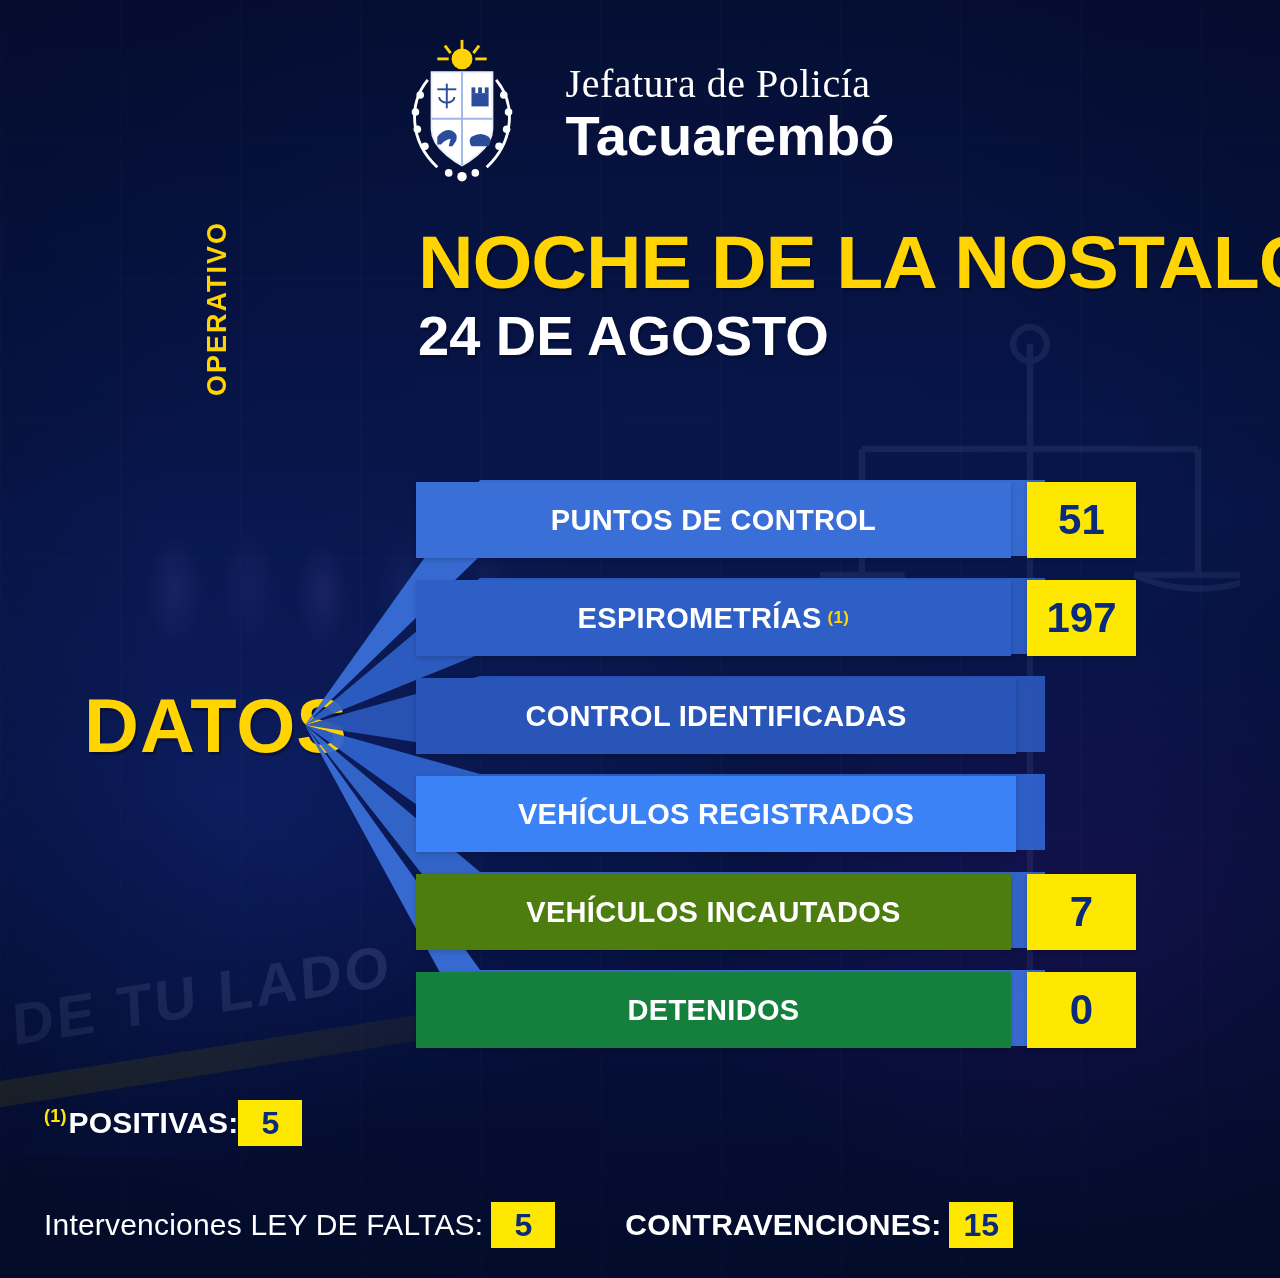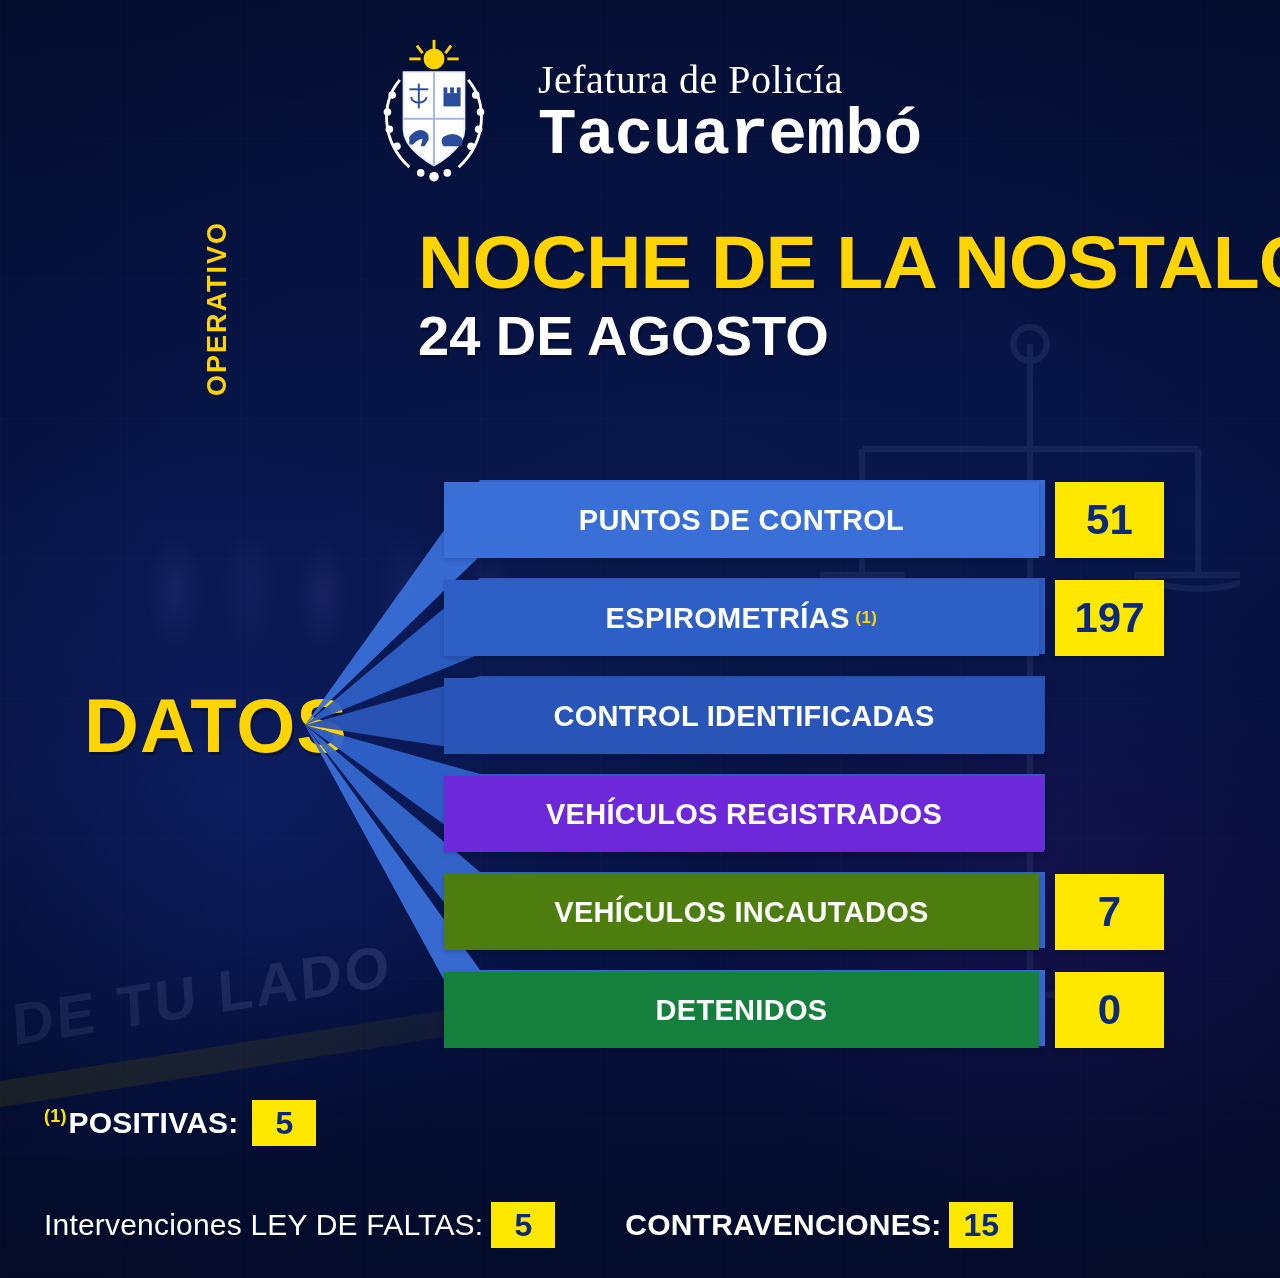--- a/index.html
+++ b/index.html
@@ -98,23 +98,23 @@
   }
   .coat { width: 152px; height: 152px; }
   .org-title { color: #ffffff; line-height: 1.0; }
   .org-line1 {
     font-size: 40px;
     font-weight: normal;
     letter-spacing: .5px;
     font-family: "Liberation Serif", serif;
   }
   .org-line2 {
-    font-size: 64px;
-    font-weight: bold;
-    font-family: Liberation Mono, monospace;
+    font-size: 56px;
+    font-weight: bold;
+    font-family: Liberation Sans, sans-serif;
     margin-top: 4px;
   }
 
   
   .title-block {
     position: absolute;
     top: 228px; left: 196px;
     display: flex;
     align-items: flex-start;
   }
@@ -169,21 +169,21 @@
   
   .funnel {
     position: absolute;
     left: 305px; top: 470px;
     width: 740px; height: 620px;
   }
 
   
   .rows {
     position: absolute;
-    left: 444px; top: 482px;
+    left: 416px; top: 482px;
     width: 720px;
   }
   .row {
     position: relative;
     height: 76px;
     margin-bottom: 22px;
     display: flex;
     align-items: stretch;
   }
   .row .bar {
@@ -212,29 +212,29 @@
     font-weight: bold;
     font-size: 42px;
     display: flex;
     align-items: center;
     justify-content: center;
     box-shadow: 0 2px 5px rgba(0,0,0,.2);
   }
   .row.r1 .bar { background: #3a6fd8; }
   .row.r2 .bar { background: #2e5fc6; }
   .row.r3 .bar { background: #2a55b8; }
-  .row.r4 .bar { background: #6d28d9; }
+  .row.r4 .bar { background: #3b82f6; }
   .row.r5 .bar { background: #4d7c0f; }
   .row.r6 .bar { background: #15803d; }
 
   
   .note-positivas {
     position: absolute;
     left: 44px; top: 1100px;
-    display: flex; align-items: center; gap: 14px;
+    display: flex; align-items: center; 
   }
   .note-positivas .lbl {
     color: #ffffff;
     font-size: 30px;
     font-weight: bold;
     letter-spacing: .2px;
   }
   .note-positivas .sup {
     color: #ffe800;
     font-size: 18px;

